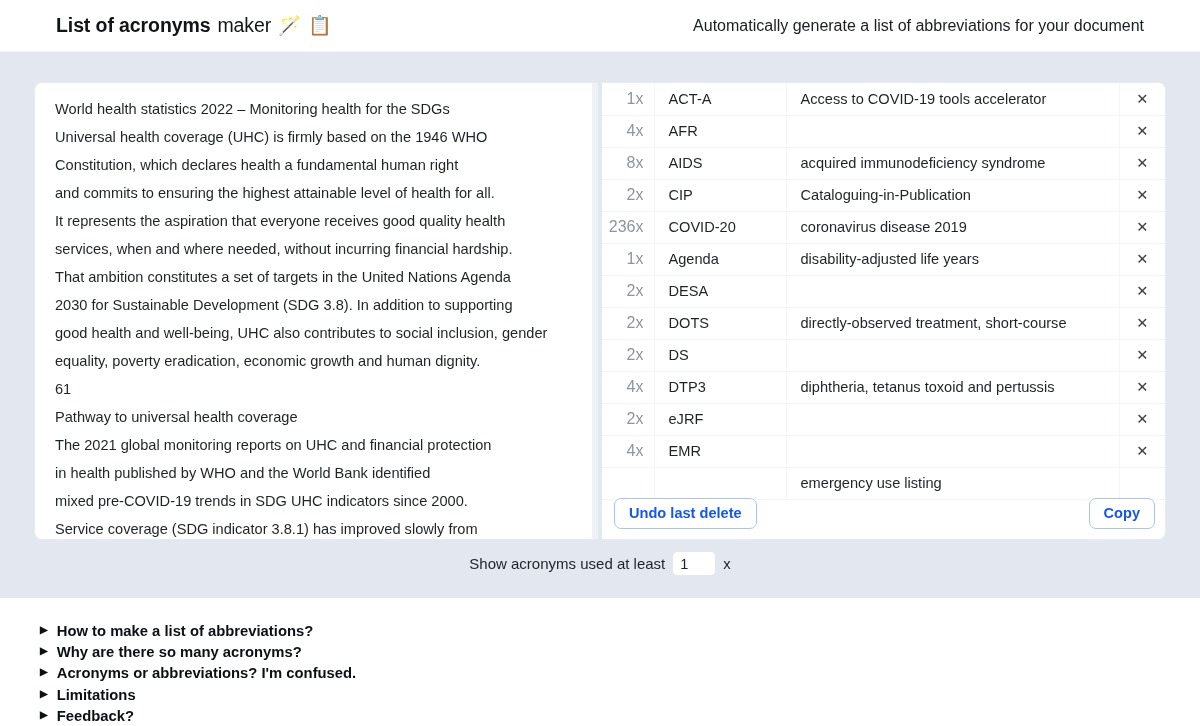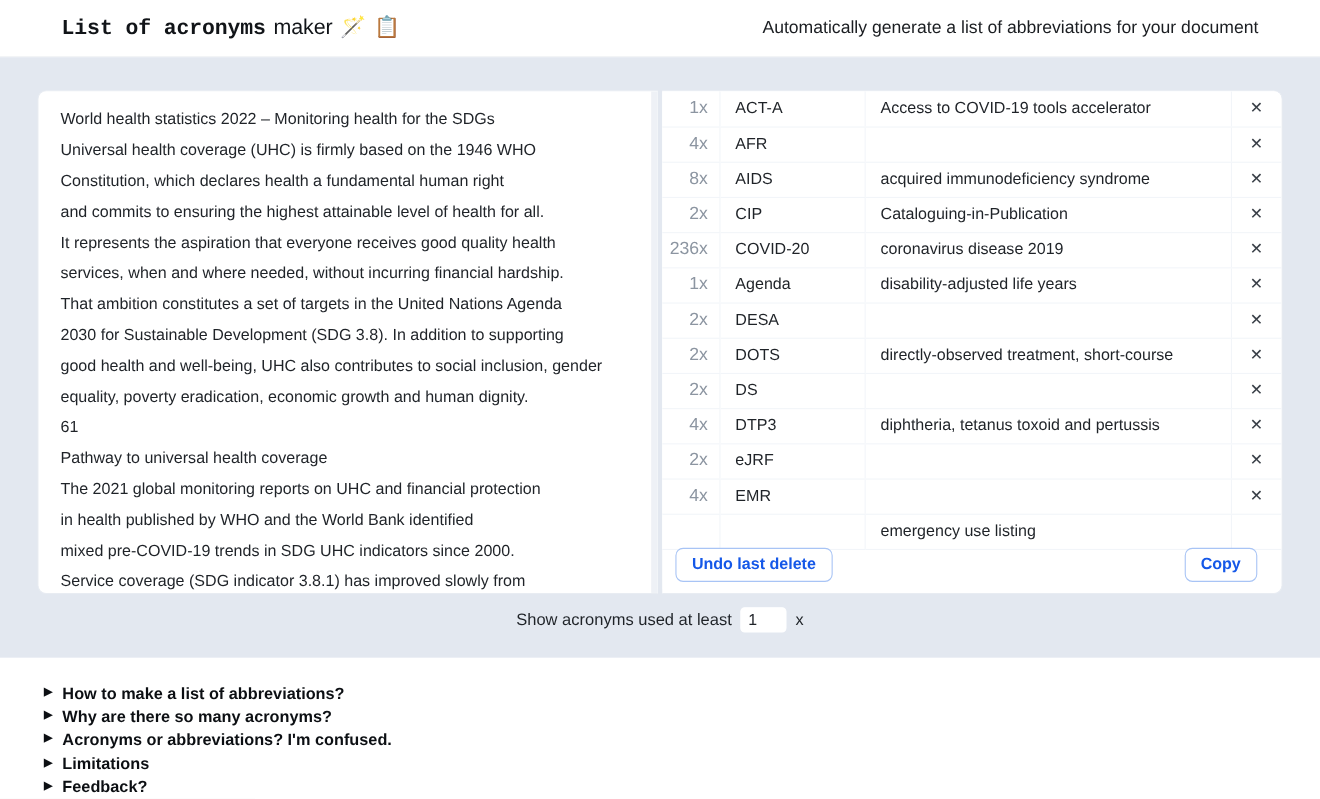--- a/index.html
+++ b/index.html
@@ -21,21 +21,21 @@
     border-bottom: 1px solid #f1f3f6;
   }
   .brand {
     display: flex;
     align-items: center;
     gap: 7px;
     font-size: 19.5px;
     color: #111418;
     letter-spacing: -0.1px;
   }
-  .brand .strong { font-weight: bold; font-family: Liberation Mono, monospace; }
+  .brand .strong { font-weight: bold; }
   .brand .light { font-weight: normal; }
   .brand .emoji { font-size: 19px; line-height: 1; }
   .tagline {
     font-size: 16px;
     color: #1a1d21;
     white-space: nowrap;
   }
 
   
   .work-area {
@@ -144,21 +144,21 @@
     font-size: 14.6px;
     font-weight: bold;
     font-family: "Liberation Sans", sans-serif;
     cursor: pointer;
     padding: 0 14px;
     height: 31px;
     line-height: 29px;
     margin-top: 16px;
   }
   .btn-undo { left: 12px; bottom: 10px; }
-  .btn-copy { right: 22px; bottom: 10px; }
+  .btn-copy { right: 10px; bottom: 10px; }
 
   
   .filter-row {
     margin-top: 12px;
     display: flex;
     align-items: center;
     justify-content: center;
     gap: 8px;
     font-size: 15px;
     color: #1f2328;

